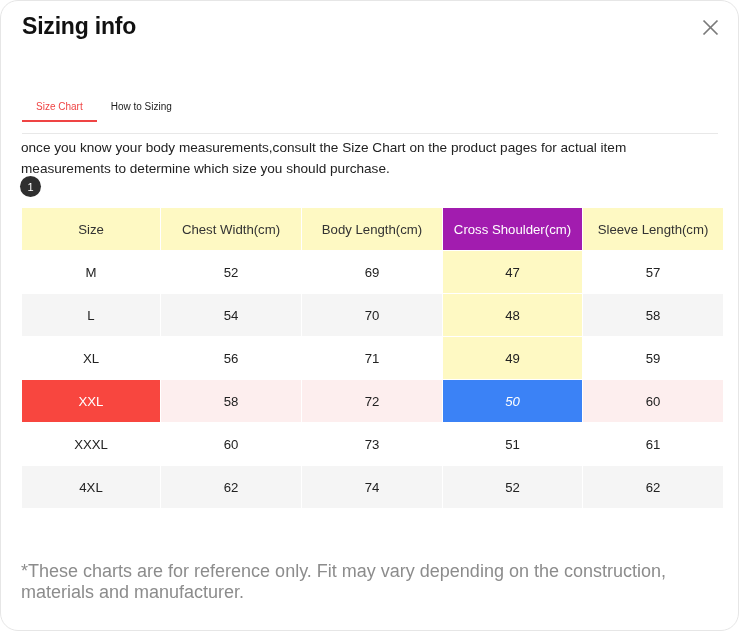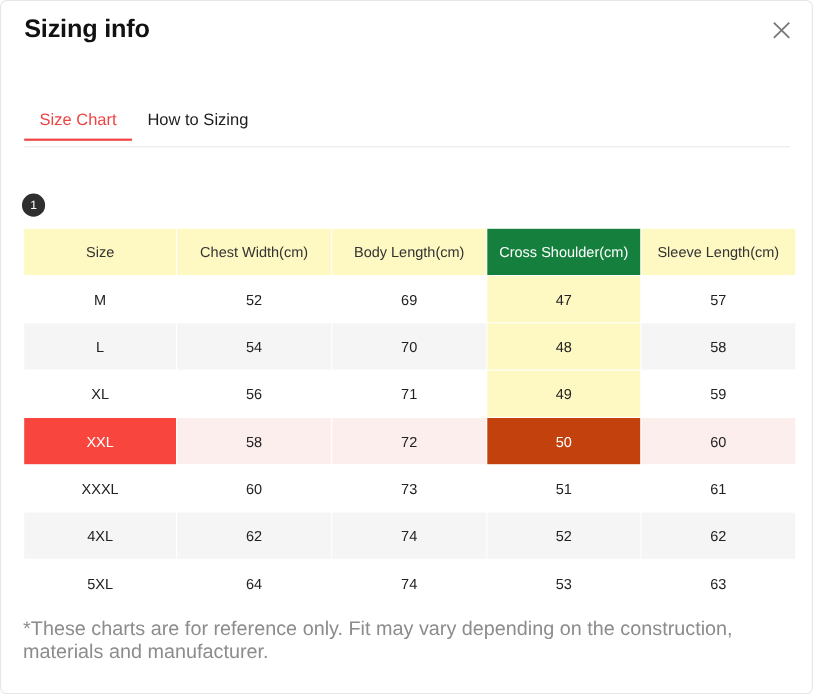--- a/index.html
+++ b/index.html
@@ -7,21 +7,21 @@
     width: 739px; height: 631px;
     background: #ffffff;
     font-family: "Liberation Sans", "DejaVu Sans", sans-serif;
     overflow: hidden;
   }
   .modal {
     position: relative;
     width: 739px; height: 631px;
     background: #ffffff;
     border: 1px solid #e6e6e6;
-    border-radius: 6px;
+    border-radius: 18px;
     overflow: hidden;
     padding-left: 29px;
   }
   
   .modal-title {
     position: absolute;
     left: 21px; top: 12px;
     font-size: 23px;
     font-weight: bold;
     color: #111111;
@@ -38,21 +38,21 @@
   .close-btn svg { display: block; }
   
   .tabs {
     position: absolute;
     left: 21px; top: 100px;
     display: flex;
     align-items: flex-end;
     gap: 0;
   }
   .tab {
-    font-size: 15px;
+    font-size: 10px;
     padding: 0 14px 10px 14px;
     color: #1c1c1c;
     cursor: pointer;
     position: relative;
     white-space: nowrap;
   }
   .tab.active { color: #ef4444; }
   .tab.active::after {
     content: "";
     position: absolute;
@@ -97,26 +97,26 @@
   .size-table th, .size-table td {
     height: 42px;
     text-align: center;
     vertical-align: middle;
     font-size: 13.2px;
     font-weight: normal;
     color: #222222;
     background: #ffffff;
   }
   .size-table th { background: #fef9c3; color: #333333; }
-  .size-table th.col-hl { background: #15803d; color: #ffffff; }
+  .size-table th.col-hl { background: #a21caf; color: #ffffff; }
   .size-table tr.alt td { background: #f5f5f5; }
   td.cell-hl, tr.alt td.cell-hl { background: #fef9c3; }
   tr.row-sel td { background: #fdeeee; }
   tr.row-sel td.size-sel { background: #f8463f; color: #ffffff; }
-  tr.row-sel td.cell-sel { background: #c2410c; color: #ffffff; }
+  tr.row-sel td.cell-sel { background: #3b82f6; color: #ffffff; font-style: italic; }
   .size-table col.c0 { width: 138px; }
   .size-table col.c1 { width: 140px; }
   .size-table col.c2 { width: 140px; }
   .size-table col.c3 { width: 139px; }
   .size-table col.c4 { width: 140px; }
   
   .footnote {
     position: absolute;
     left: 20px; top: 560px;
     font-size: 18px;
@@ -142,20 +142,21 @@
   <div class="tabs">
     <div class="tab active">
       <span>Size Chart</span>
     </div>
     <div class="tab">
       <span>How to Sizing</span>
     </div>
   </div>
   <div class="tabs-rule"></div>
 
+  <div class="desc">once you know your body measurements,consult the Size Chart on the product pages for actual item measurements to determine which size you should purchase.</div>
 
   <div class="badge">1</div>
 
   <table class="size-table">
     <colgroup>
       <col class="c0">
         <col class="c1">
         <col class="c2">
         <col class="c3">
         <col class="c4">
@@ -205,25 +206,18 @@
         <td>51</td>
         <td>61</td>
       </tr>
       <tr class="alt">
         <td>4XL</td>
         <td>62</td>
         <td>74</td>
         <td>52</td>
         <td>62</td>
       </tr>
-      <tr>
-        <td>5XL</td>
-        <td>64</td>
-        <td>74</td>
-        <td>53</td>
-        <td>63</td>
-      </tr>
     </tbody>
   </table>
 
   <div class="footnote">*These charts are for reference only. Fit may vary depending on the construction, materials and manufacturer.</div>
 
 </div>
 
 </body></html>

